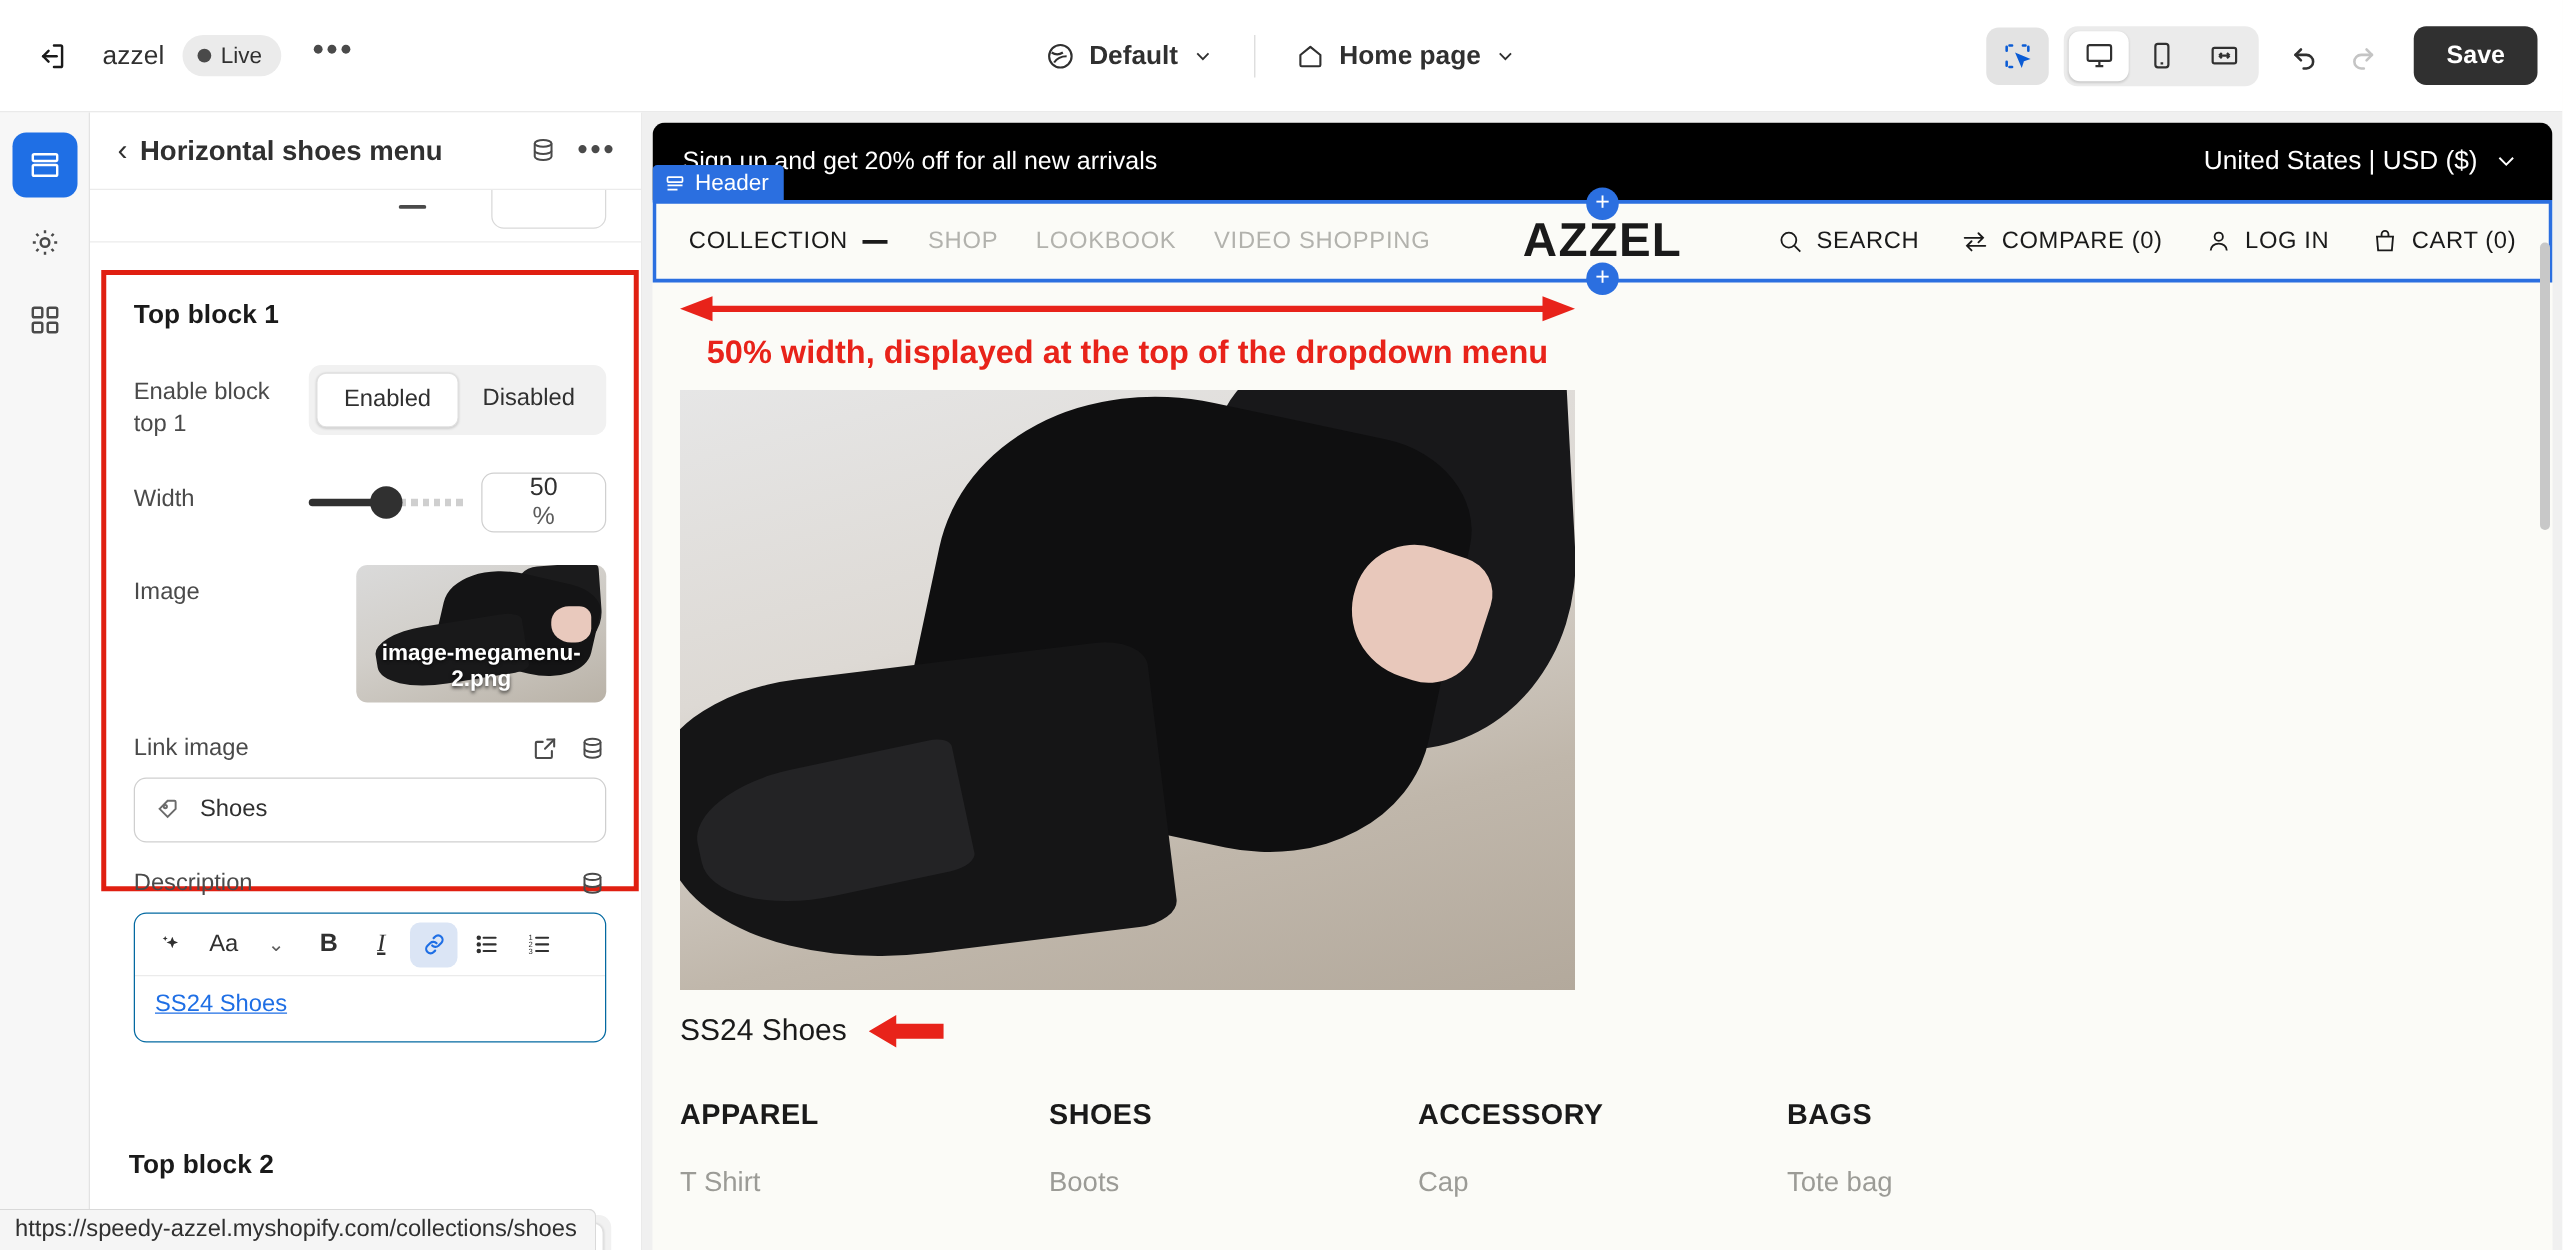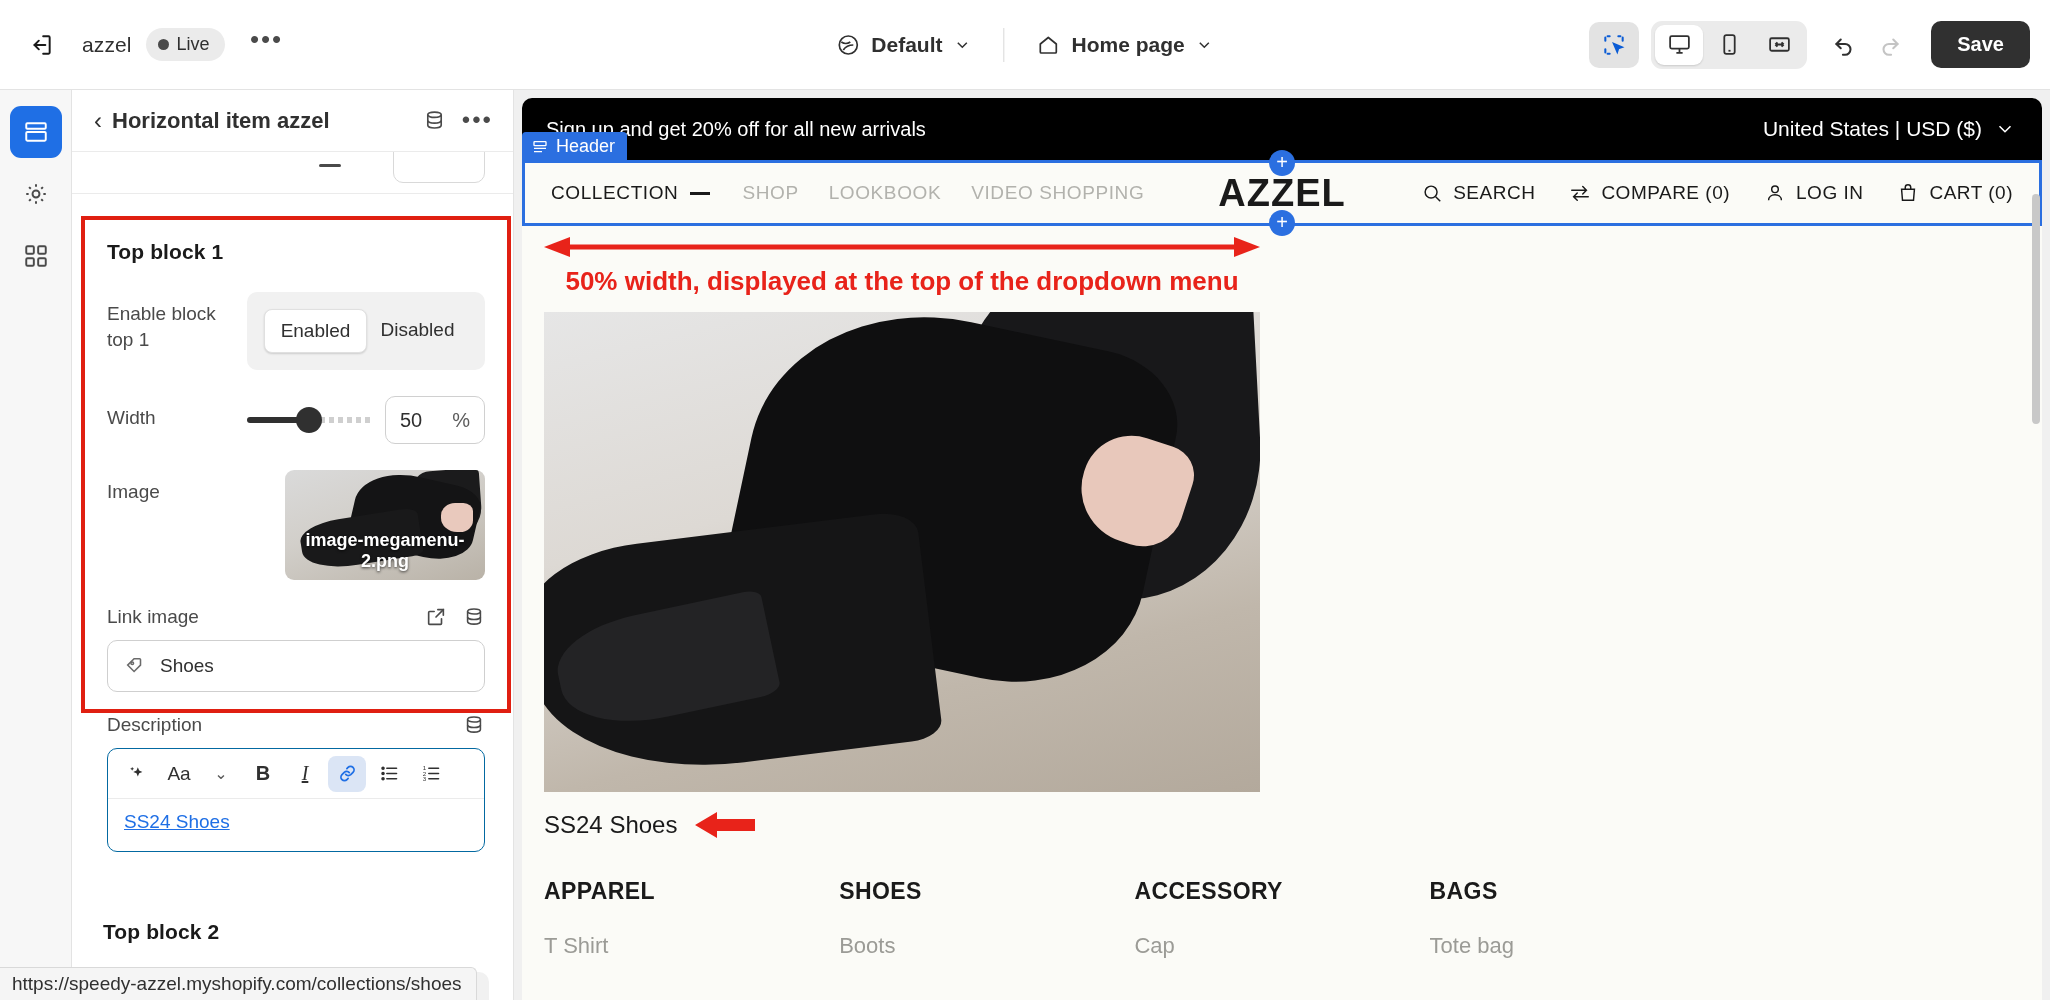--- a/index.html
+++ b/index.html
@@ -138,21 +138,21 @@
     background: #fff;
   }
   .blk-inner { padding: 20px 22px 0 22px; }
   .blk-title { font-size: 21px; font-weight: 700; color: #1a1a1a; margin-bottom: 28px; letter-spacing: .1px; }
 
   .field-row { display: flex; align-items: flex-start; margin-bottom: 26px; }
   .field-label { width: 140px; font-size: 19px; color: #4a4a4a; line-height: 1.35; padding-top: 9px; }
   .field-ctrl { flex: 1; display: flex; align-items: center; }
 
   .seg-group {
-    display: flex; background: #f1f1f1; border-radius: 10px; padding: 17px; width: 100%;
+    display: flex; background: #f1f1f1; border-radius: 10px; padding: 6px; width: 100%;
   }
   .seg {
     flex: 1; text-align: center; font-size: 19px; color: #303030;
     padding: 10px 0; border-radius: 8px; cursor: pointer;
   }
   .seg.active { background: #ffffff; box-shadow: 0 1px 2px rgba(0,0,0,.15); border: 1px solid #e0e0e0; }
 
   .slider-wrap { flex:1; display:flex; align-items:center; padding-right: 14px; }
   .slider-track { position: relative; height: 6px; flex: 1; display:flex; align-items:center; }
   .slider-filled { height: 6px; width: 50%; background: #303030; border-radius: 3px; }
@@ -160,21 +160,21 @@
     height: 6px; flex: 1; margin-left: 2px;
     background: repeating-linear-gradient(90deg,#cfcfcf 0 5px, transparent 5px 9px);
   }
   .slider-knob {
     position: absolute; left: calc(50% - 13px); width: 26px; height: 26px;
     border-radius: 50%; background: #303030;
   }
   .num-input {
     width: 100px; height: 48px; border: 1px solid #d0d0d0; border-radius: 10px;
     display: flex; align-items: center; justify-content: space-between;
-    padding: 0 14px; font-size: 20px; color: #303030; background:#fff;
+    padding: 0 14px; font-size: 20px; color: #303030; background:#fff;flex-direction:column;
   }
   .num-unit { color: #5c5c5c; }
 
   .img-thumb {
     width: 200px; height: 110px; border-radius: 9px; overflow: hidden;
     position: relative; margin-left: auto;
     background: linear-gradient(160deg,#dadada 0%,#d2cfca 42%,#b9b2a7 100%);
     cursor: pointer;
   }
   .img-thumb .boot1 {
@@ -443,21 +443,21 @@
         <rect x="14" y="3" width="7" height="7" rx="1.2"></rect>
         <rect x="3" y="14" width="7" height="7" rx="1.2"></rect>
         <rect x="14" y="14" width="7" height="7" rx="1.2"></rect>
     </svg>
   </div>
 </div>
 
 <div class="panel">
   <div class="panel-head">
     <span class="back-chev">‹</span>
-    <span class="panel-title">Horizontal item azzel</span>
+    <span class="panel-title">Horizontal shoes menu</span>
     <span class="panel-head-icon">
       <svg width="23" height="23" viewBox="0 0 24 24" fill="none" stroke="currentColor" stroke-width="1.7">
           <ellipse cx="12" cy="6" rx="7" ry="2.8"></ellipse>
           <path d="M5 6v6c0 1.5 3.1 2.8 7 2.8s7-1.3 7-2.8V6"></path>
           <path d="M5 12v5c0 1.5 3.1 2.8 7 2.8s7-1.3 7-2.8v-5"></path>
         </svg>
     </span>
     <span class="panel-head-dots">•••</span>
   </div>
 

